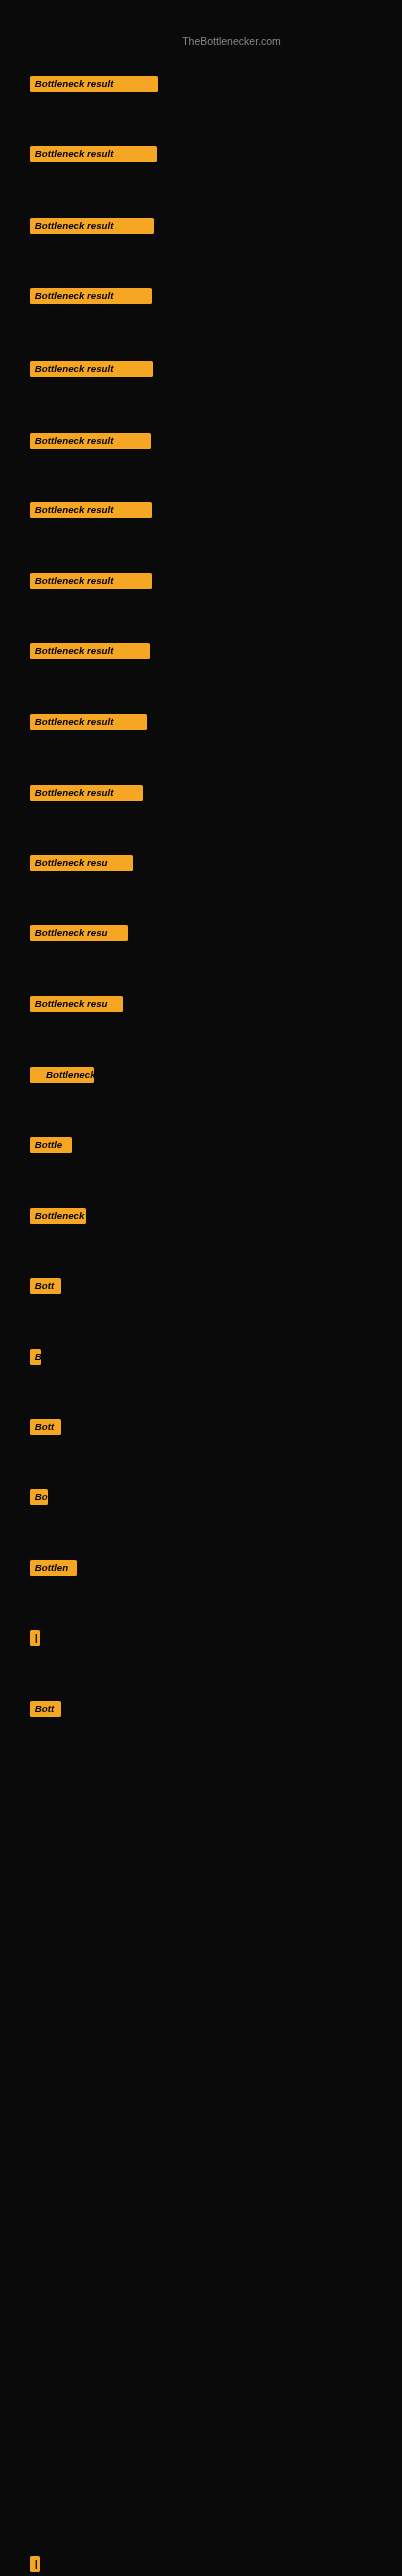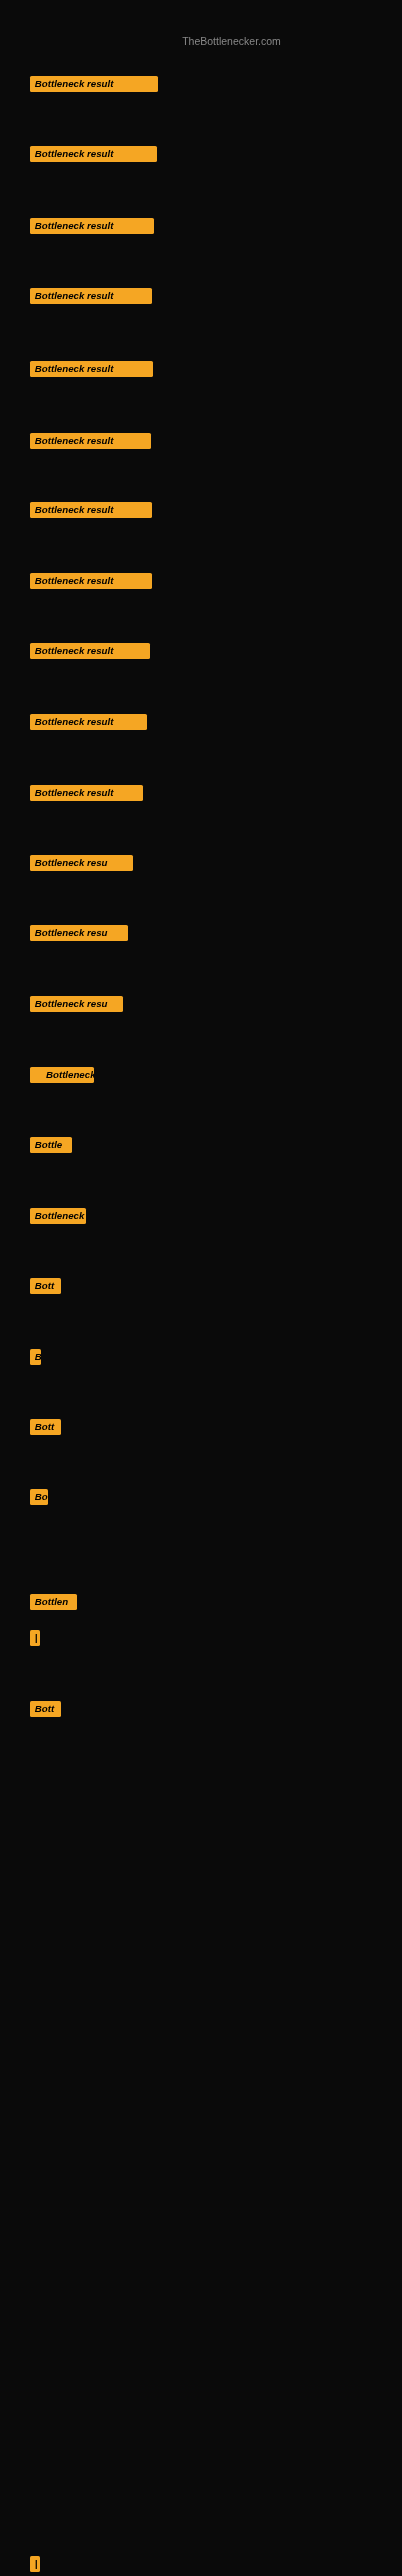--- a/index.html
+++ b/index.html
@@ -53,18 +53,18 @@
     <div class="badge" style="top: 825px; max-width: 103px; width: 103px;">Bottleneck resu</div>
     <div class="badge" style="top: 895px; max-width: 98px; width: 98px;">Bottleneck resu</div>
     <div class="badge" style="top: 966px; max-width: 93px; width: 93px;">Bottleneck resu</div>
     <div class="badge" style="top: 1037px; max-width: 64px; width: 64px; padding-left: 16px;">Bottleneck</div>
     <div class="badge" style="top: 1107px; max-width: 42px; width: 42px;">Bottle</div>
     <div class="badge" style="top: 1178px; max-width: 56px; width: 56px;">Bottleneck</div>
     <div class="badge" style="top: 1248px; max-width: 31px; width: 31px;">Bott</div>
     <div class="badge" style="top: 1319px; max-width: 11.3px; width: 11.3px;">B</div>
     <div class="badge" style="top: 1389px; max-width: 31px; width: 31px;">Bott</div>
     <div class="badge" style="top: 1459px; max-width: 17.7px; width: 17.7px;">Bo</div>
-    <div class="badge" style="top: 1564px; max-width: 47px; width: 47px;">Bottlen</div>
+    <div class="badge" style="top: 1530px; max-width: 47px; width: 47px;">Bottlen</div>
     <div class="badge" style="top: 1600px; max-width: 6.4px; width: 6.4px;">|</div>
     <div class="badge" style="top: 1671px; max-width: 31px; width: 31px;">Bott</div>
     <div class="badge" style="top: 2526px; max-width: 6.4px; width: 6.4px;">|</div>
   </div>
 
 
 </body></html>

